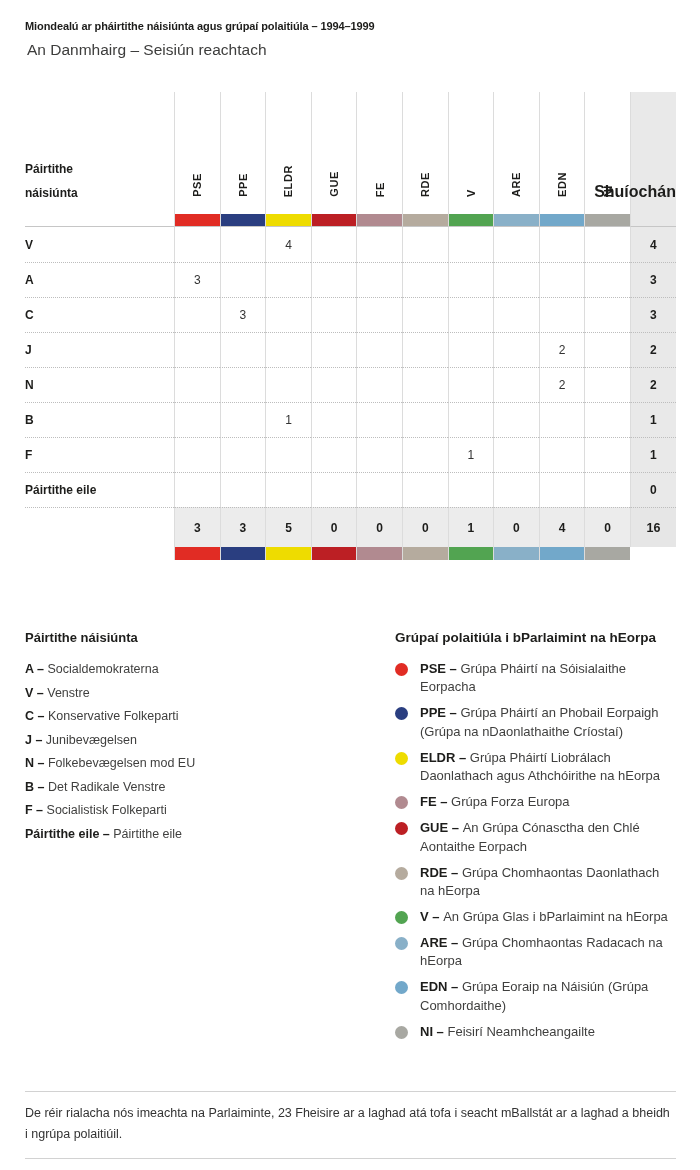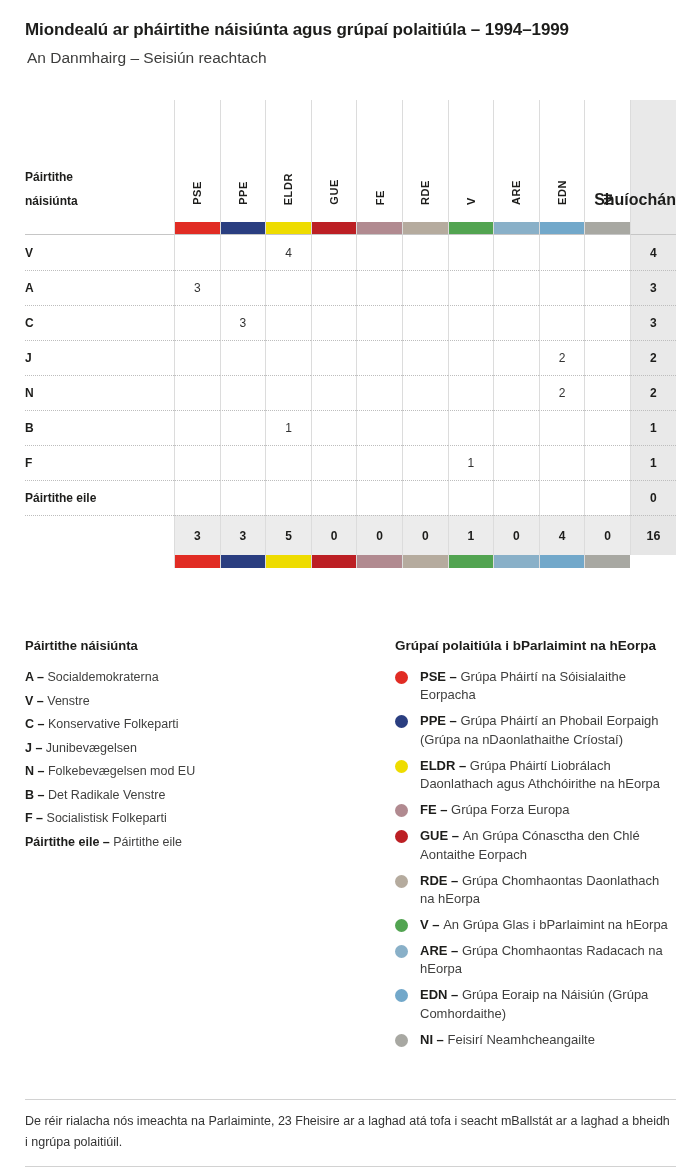--- a/index.html
+++ b/index.html
@@ -4,21 +4,21 @@
 <style>
   * { box-sizing: border-box; margin: 0; padding: 0; }
   html,body { background:#fff; }
   body {
     width: 700px; height: 1170px; overflow: hidden;
     font-family: "Liberation Sans", sans-serif;
     color: #1d1d1b;
   }
   .page { padding: 20px 24px 0 25px; }
 
-  h1.title { font-size: 17px; font-weight: bold; letter-spacing: -0.1px; }
+  h1.title { font-size: 11px; font-weight: bold; letter-spacing: -0.1px; }
   h2.subtitle { font-size: 15.5px; font-weight: normal; color: #3d3d3c; margin-top: 9px; padding-left:2px; }
 
   
   .grid {
     margin-top: 33px;
     display: grid;
     grid-template-columns: 149px repeat(10, 45.6px) 46px;
   }
   .cell { position: relative; }
   .bl { border-left: 1px solid #dcdcdc; }

